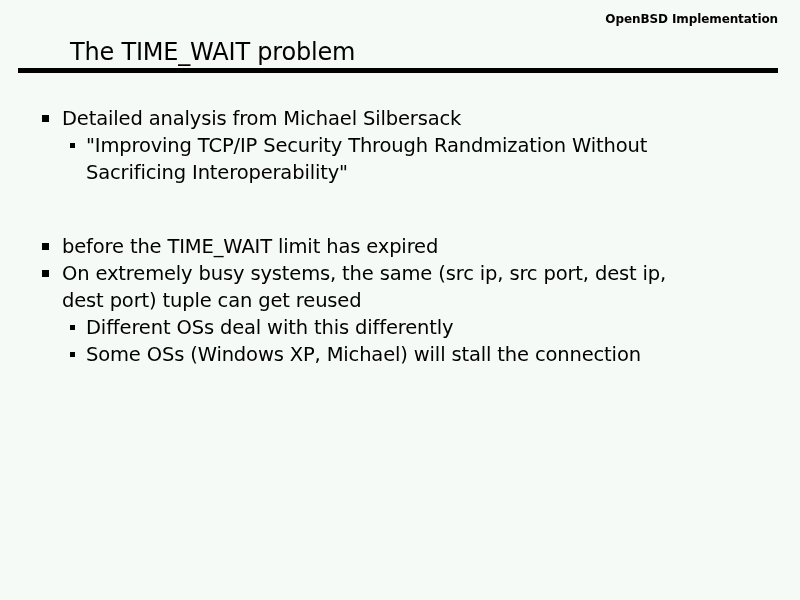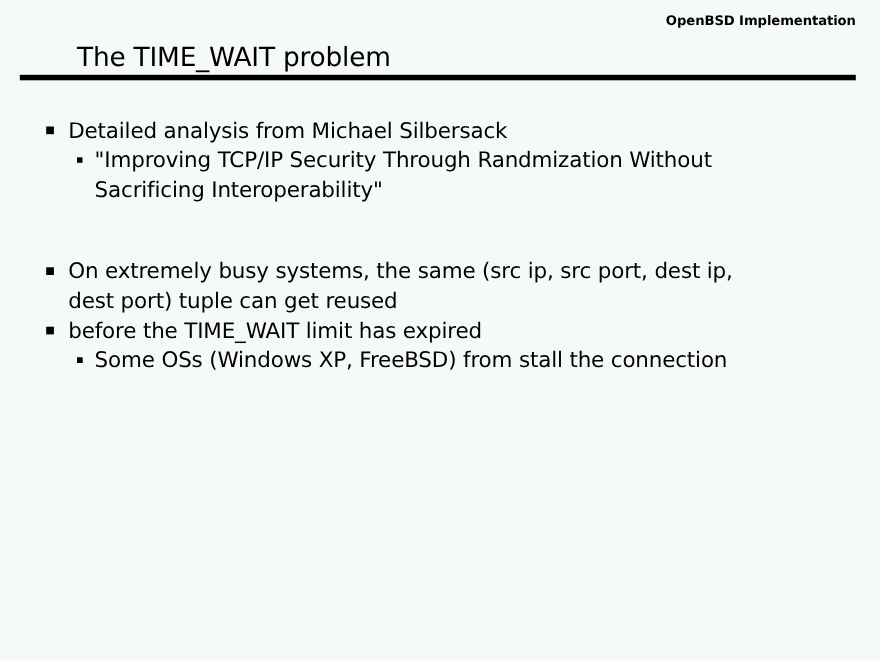--- a/index.html
+++ b/index.html
@@ -134,31 +134,32 @@
 
     <div class="lvl2">
       <span class="bullet"></span>
       <span class="txt">"Improving TCP/IP Security Through Randmization Without Sacrificing Interoperability"</span>
     </div>
 
     <div class="gap-block"></div>
 
     <div class="lvl1">
       <span class="bullet"></span>
-      <span class="txt">On extremely busy systems, the same (src ip, src port, dest ip, dest port) tuple can get reused</span>
+      <span class="txt">before the TIME_WAIT limit has expired</span>
     </div>
 
     <div class="lvl1">
       <span class="bullet"></span>
-      <span class="txt">before the TIME_WAIT limit has expired</span>
+      <span class="txt">On extremely busy systems, the same (src ip, src port, dest ip, dest port) tuple can get reused</span>
     </div>
 
     <div class="lvl2">
       <span class="bullet"></span>
+      <span class="txt">Different OSs deal with this differently</span>
     </div>
 
     <div class="lvl2">
       <span class="bullet"></span>
-      <span class="txt">Some OSs (Windows XP, FreeBSD) from stall the connection</span>
+      <span class="txt">Some OSs (Windows XP, Michael) will stall the connection</span>
     </div>
 
   </div>
 </div>
 
 </body></html>

